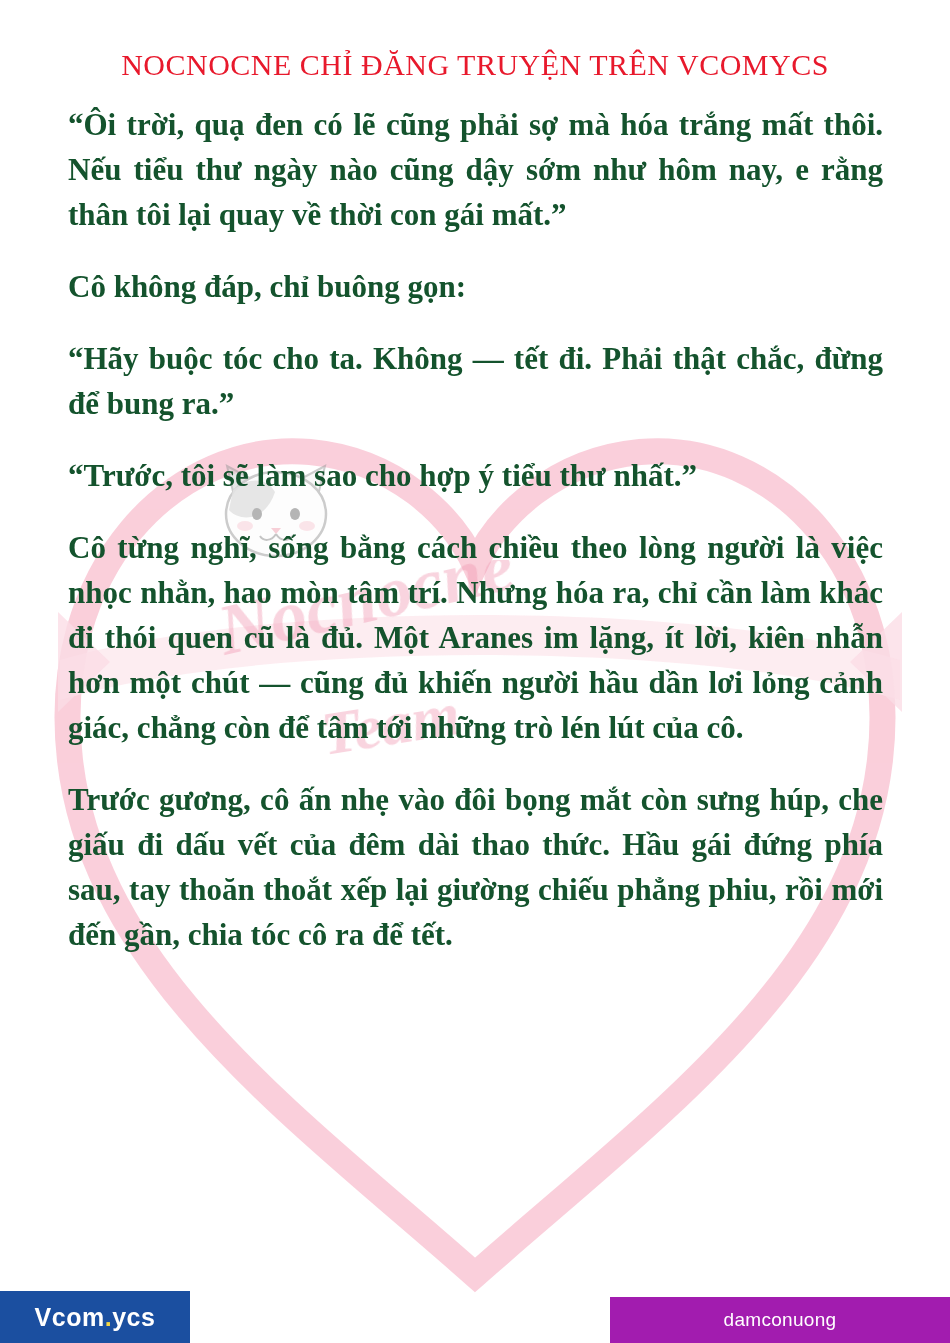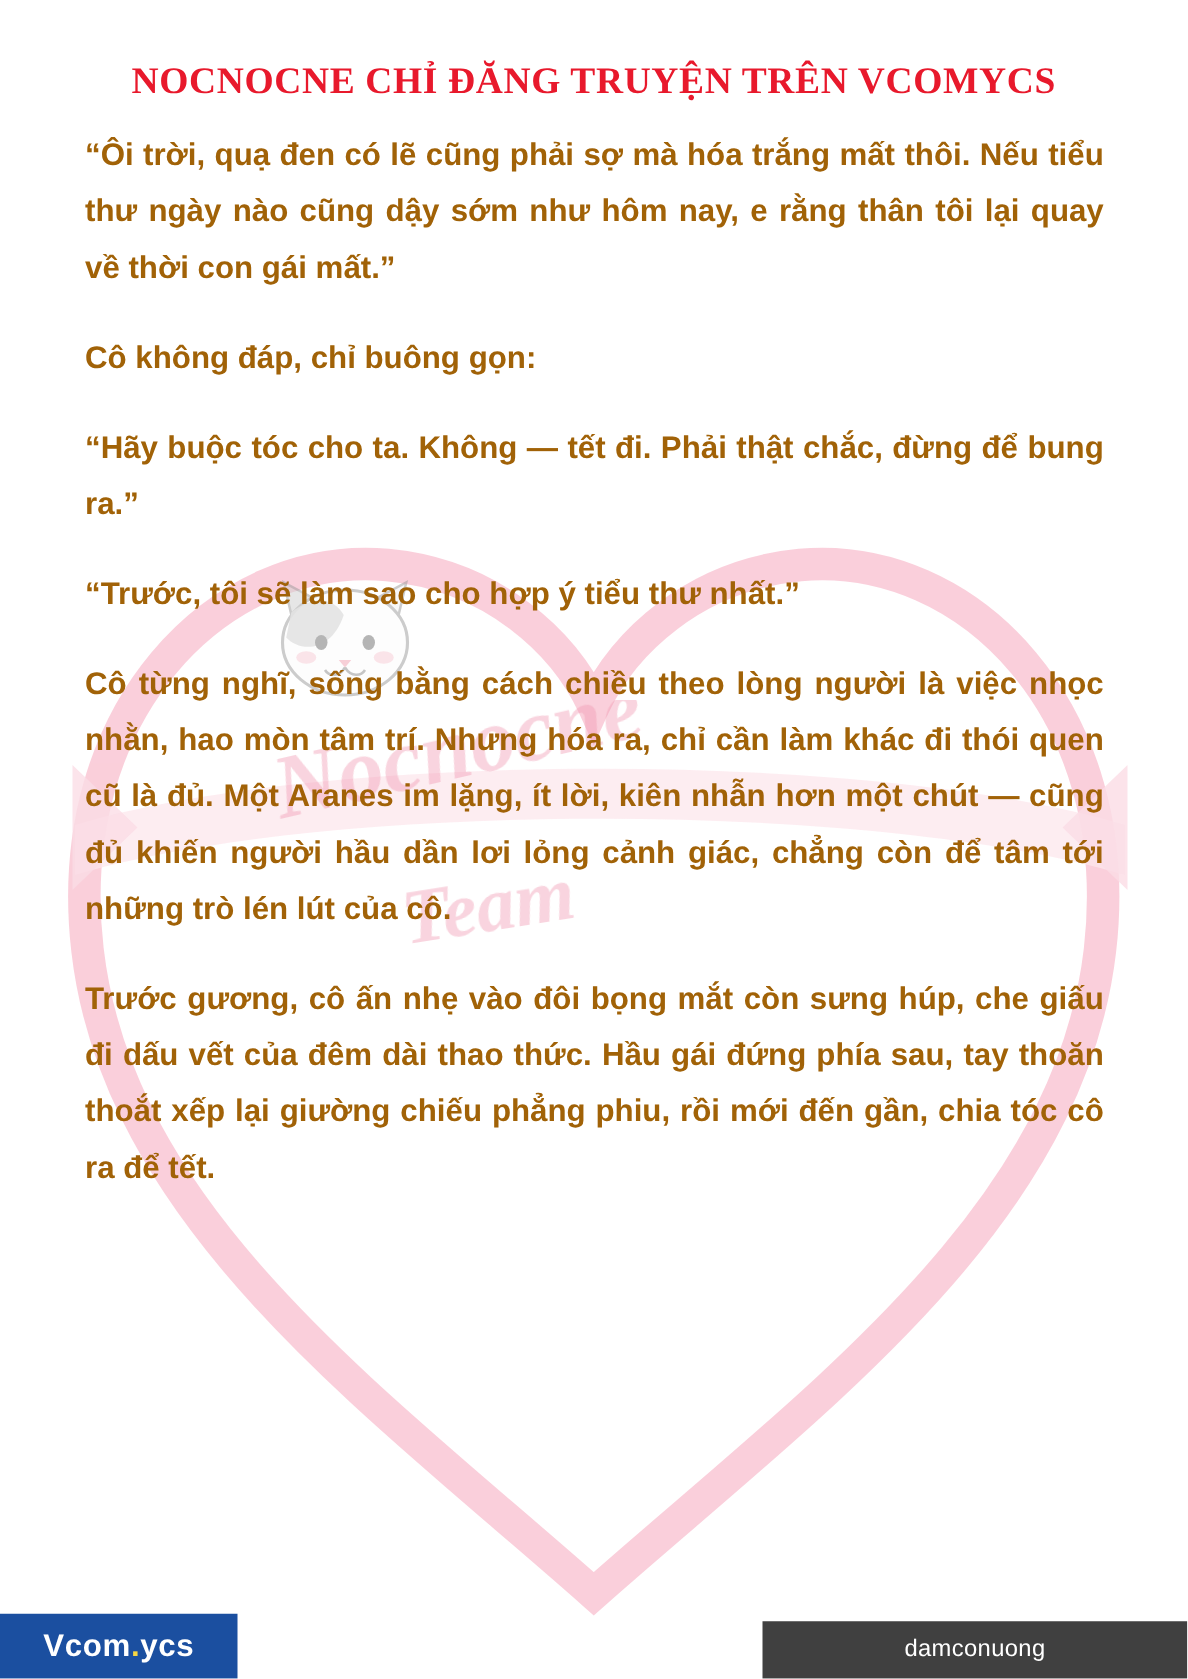--- a/index.html
+++ b/index.html
@@ -32,40 +32,40 @@
     position: absolute;
     top: 48px;
     left: 0;
     width: 950px;
     text-align: center;
     z-index: 3;
   }
   .header-title {
     display: inline-block;
     font-family: "Liberation Serif", serif;
-    font-weight: bold;
+    font-weight: normal;
     font-size: 30px;
     letter-spacing: 0.5px;
     color: #e8192c;
     white-space: nowrap;
   }
 
   
   .content {
     position: absolute;
     top: 102px;
     left: 68px;
     width: 815px;
     z-index: 2;
   }
   .para {
-    font-family: Liberation Sans, sans-serif;
-    font-size: 25px;
+    font-family: Liberation Serif, serif;
+    font-size: 31px;
     line-height: 45px;
-    color: #a16207;
+    color: #14532d;
     text-align: justify;
     text-justify: inter-word;
     margin: 0 0 27px 0;
     font-weight: 600;
   }
   .para.last {
     margin-bottom: 0;
   }
 
   
@@ -97,21 +97,21 @@
   }
   .footer-logo .dot {
     color: #f6d743;
   }
   .footer-right {
     position: absolute;
     right: 0;
     bottom: 0;
     width: 340px;
     height: 46px;
-    background: #404040;
+    background: #a21caf;
     display: flex;
     align-items: center;
     justify-content: center;
   }
   .footer-site {
     font-family: "Liberation Sans", sans-serif;
     font-size: 19px;
     color: #ffffff;
     letter-spacing: 0.3px;
   }

